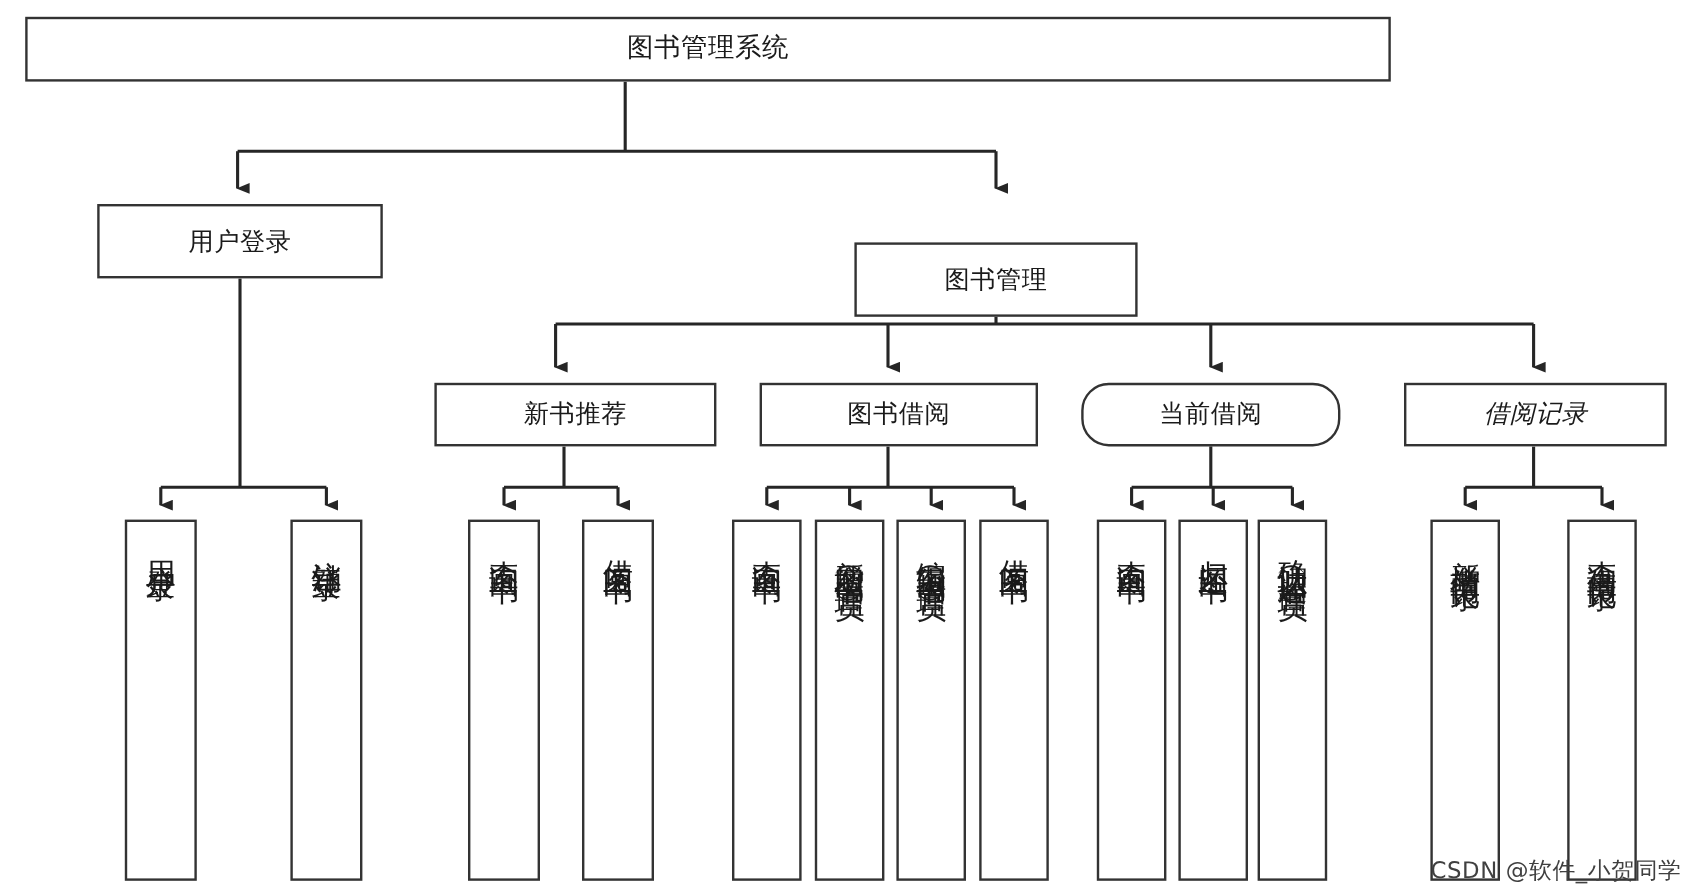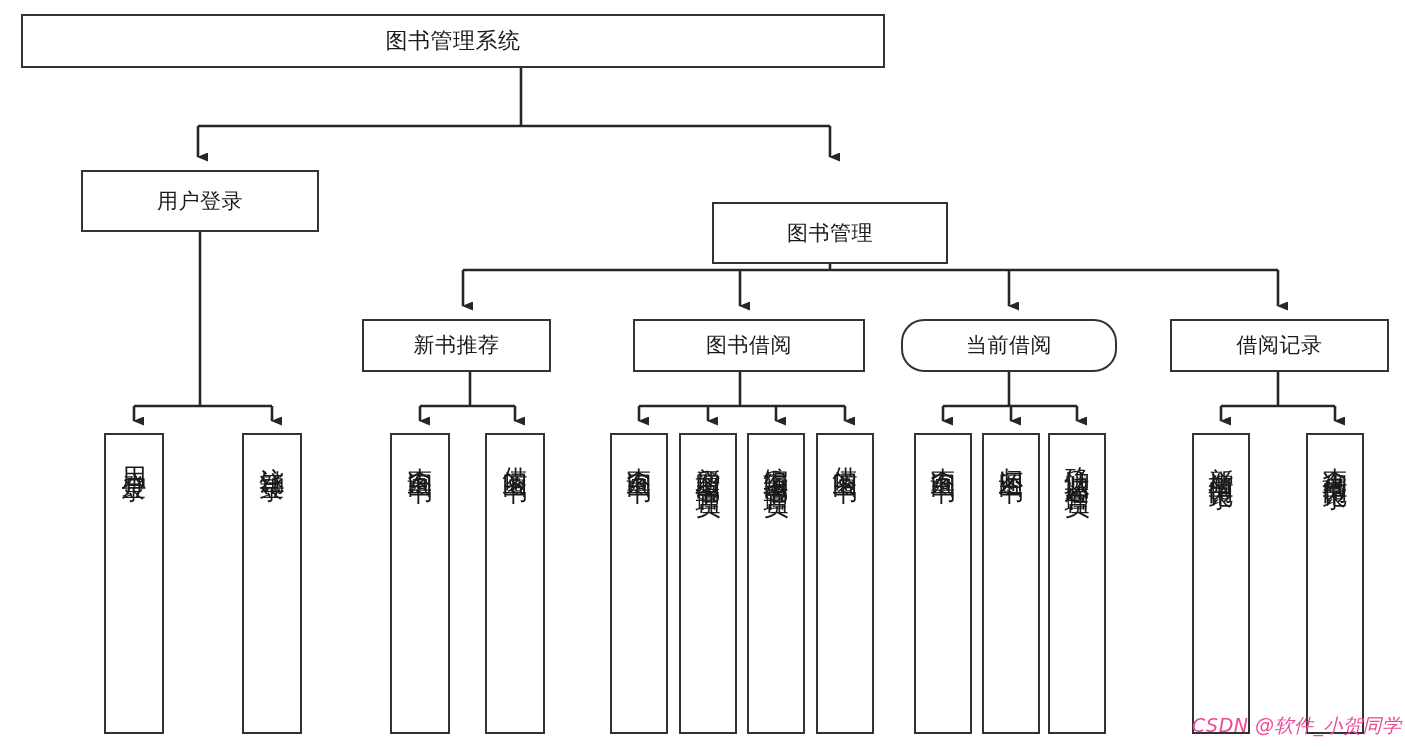--- a/index.html
+++ b/index.html
@@ -56,24 +56,23 @@
     writing-mode: vertical-rl;
     text-orientation: upright;
     font-size: 25px;
     line-height: 1.0;
     letter-spacing: 4px;
     white-space: nowrap;
   }
   .watermark {
     position: absolute;
     font-size: 19px;
-    color: #ec4899;
+    color: #404040;
     white-space: nowrap;
     letter-spacing: 0.5px;
-    font-style: italic;
   }
 </style>
 </head>
 <body>
 
 <div id="canvas">
 
   <svg id="wires" viewBox="0 0 1405 747" xmlns="http://www.w3.org/2000/svg">
     <defs>
       <marker id="arrowhead" markerWidth="9" markerHeight="11" refX="4.5" refY="10" orient="auto" markerUnits="userSpaceOnUse">
@@ -117,41 +116,41 @@
       <path d="M1011,406 L1011,421" marker-end="url(#arrowhead)"></path>
       <path d="M1077,406 L1077,421" marker-end="url(#arrowhead)"></path>
 
       <path d="M1278,372 L1278,406"></path>
       <path d="M1221,406 L1335,406"></path>
       <path d="M1221,406 L1221,421" marker-end="url(#arrowhead)"></path>
       <path d="M1335,406 L1335,421" marker-end="url(#arrowhead)"></path>
     </g>
   </svg>
 
-  <div class="node root horiz" style="left:21px;top:14px;width:864px;height:54px;">
+  <div class="node root horiz" style="left:21px;top:14px;width:1138px;height:54px;">
     <span class="lbl">图书管理系统</span>
   </div>
 
   <div class="node horiz" style="left:81px;top:170px;width:238px;height:62px;">
     <span class="lbl">用户登录</span>
   </div>
   <div class="node horiz" style="left:712px;top:170px;width:236px;height:62px;margin-top:32px;">
     <span class="lbl">图书管理</span>
   </div>
 
-  <div class="node horiz" style="left:362px;top:319px;width:189px;height:53px;justify-content:center;">
+  <div class="node horiz" style="left:362px;top:319px;width:235px;height:53px;justify-content:center;">
     <span class="lbl">新书推荐</span>
   </div>
   <div class="node horiz" style="left:633px;top:319px;width:232px;height:53px;">
     <span class="lbl">图书借阅</span>
   </div>
   <div class="node horiz" style="left:901px;top:319px;width:216px;height:53px;border-radius:23px;">
     <span class="lbl">当前借阅</span>
   </div>
-  <div class="node horiz" style="left:1170px;top:319px;width:219px;height:53px;">
+  <div class="node horiz" style="left:1170px;top:319px;width:219px;height:53px;font-style:italic;">
     <span class="lbl">借阅记录</span>
   </div>
 
   <div class="node vert" style="left:104px;top:433px;width:60px;height:301px;">
     <span class="lbl">用户登录</span>
   </div>
   <div class="node vert" style="left:242px;top:433px;width:60px;height:301px;">
     <span class="lbl">注销登录</span>
   </div>
   <div class="node vert" style="left:390px;top:433px;width:60px;height:301px;">

